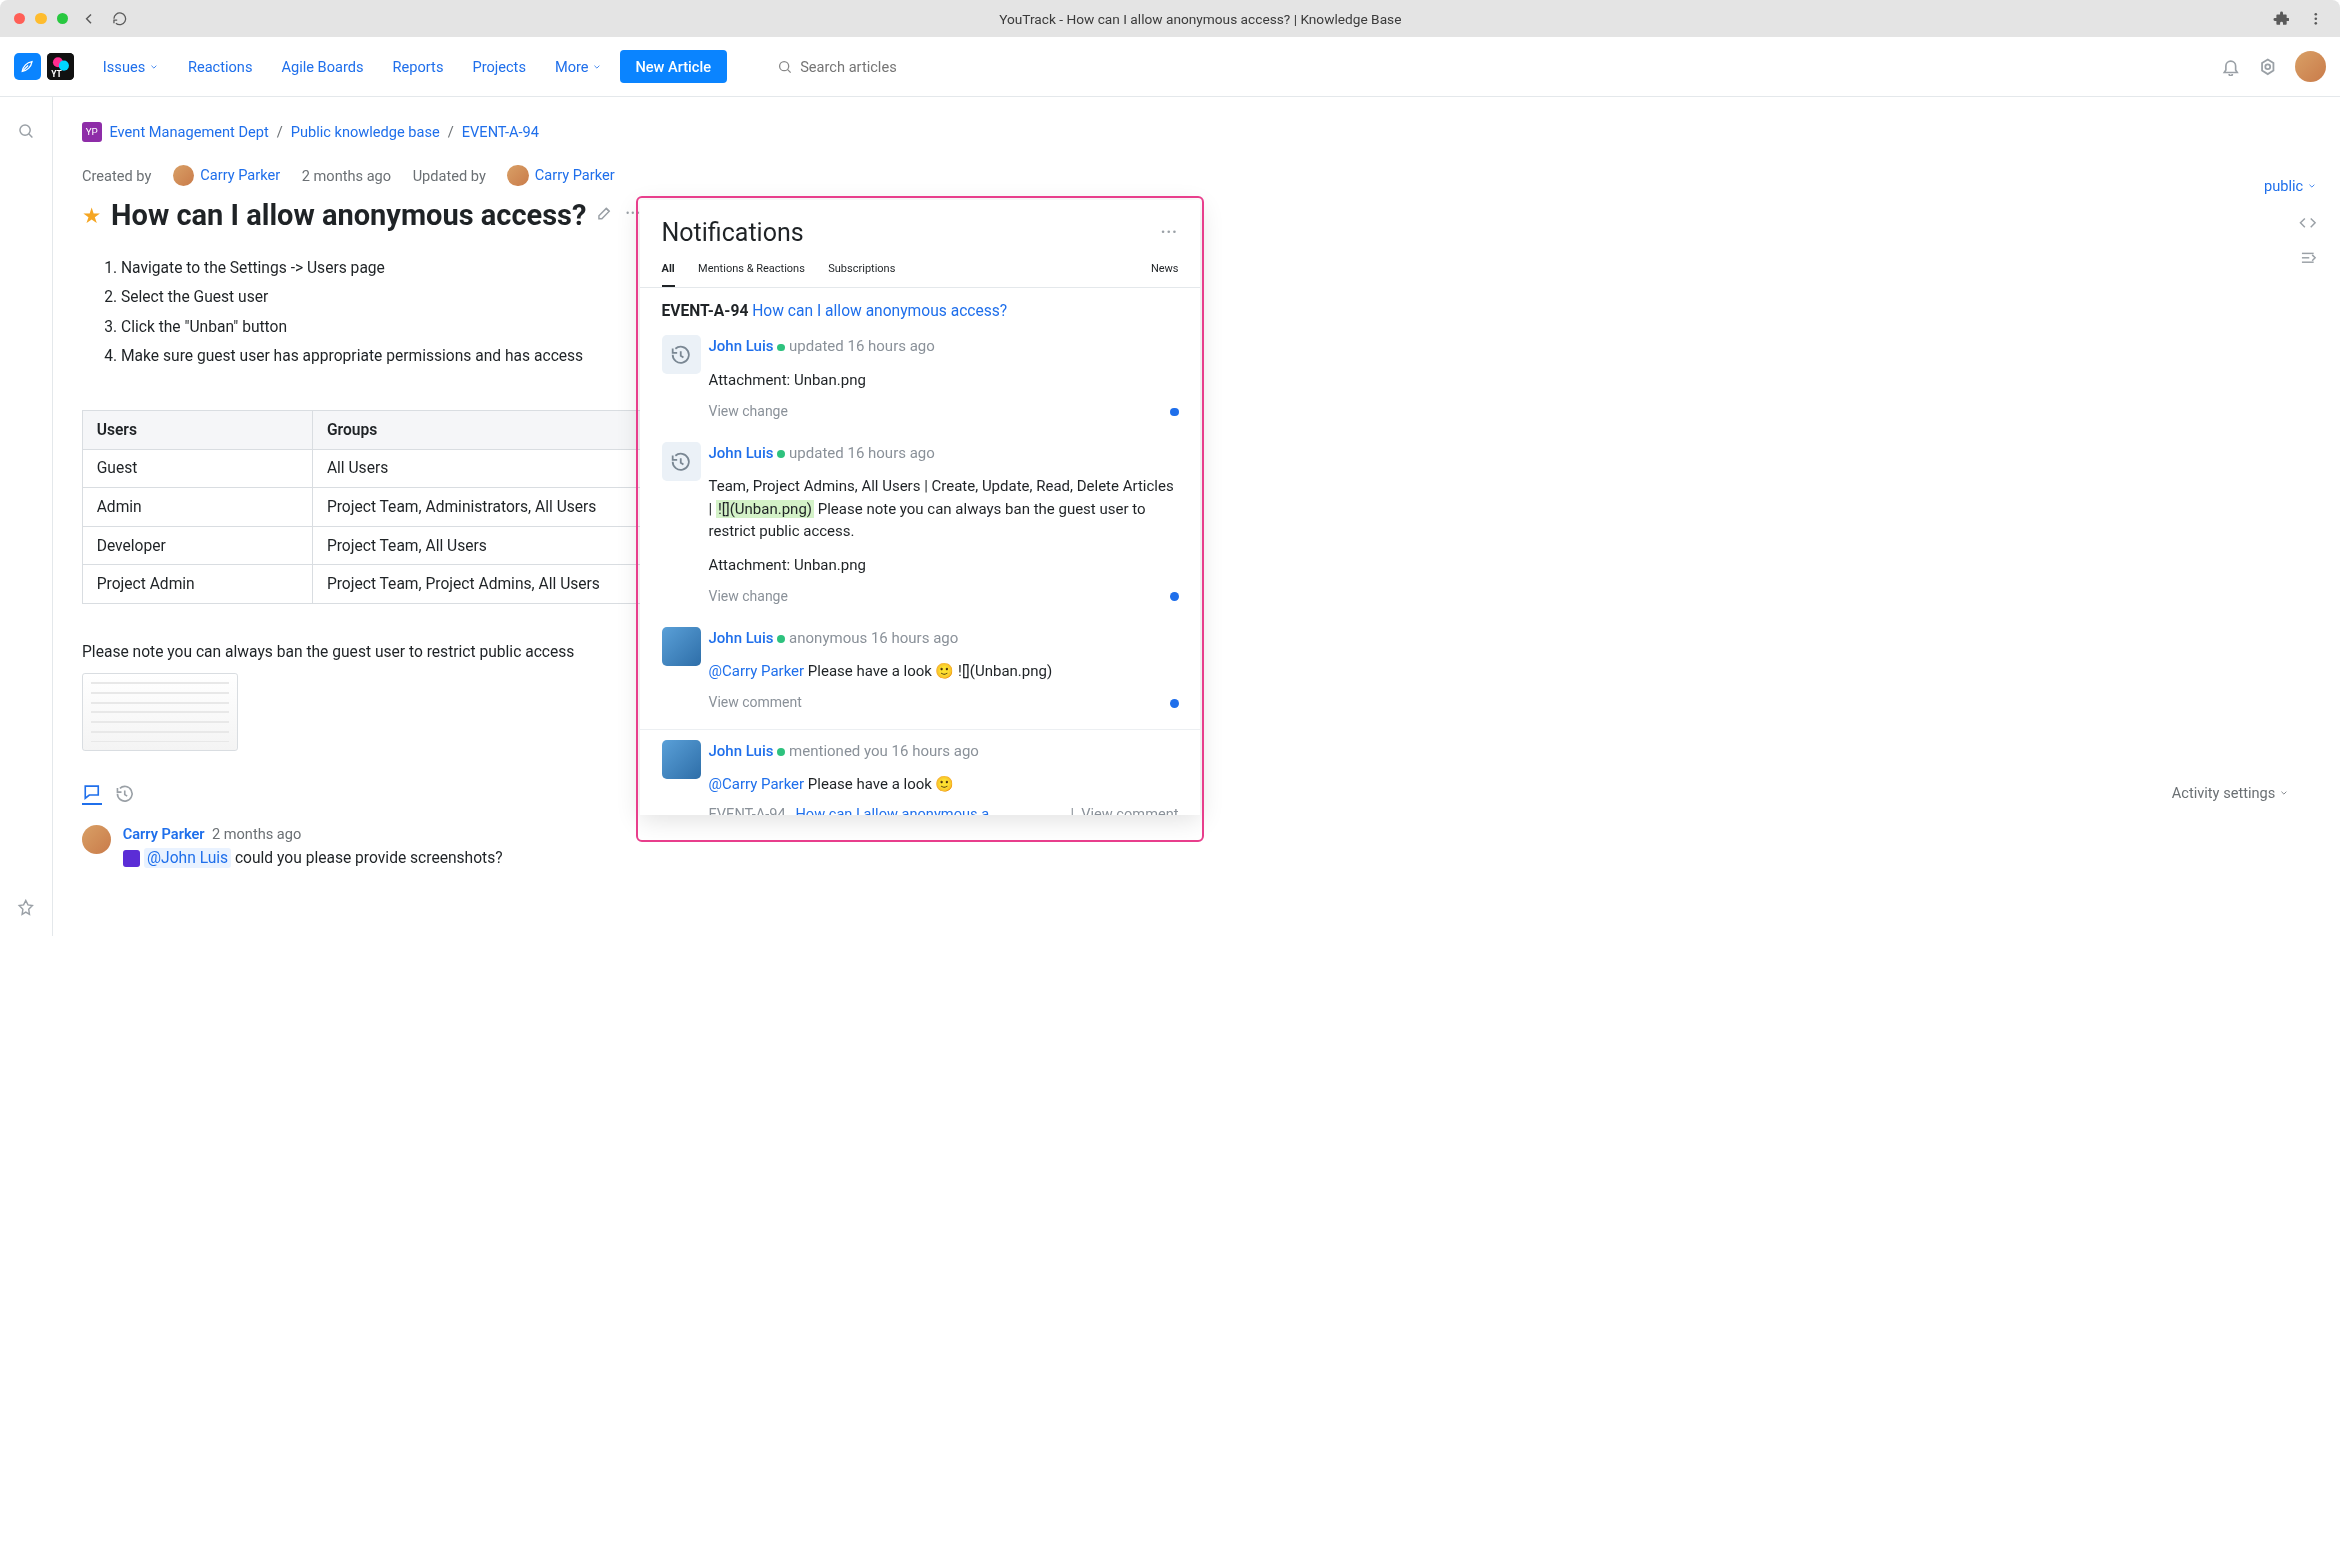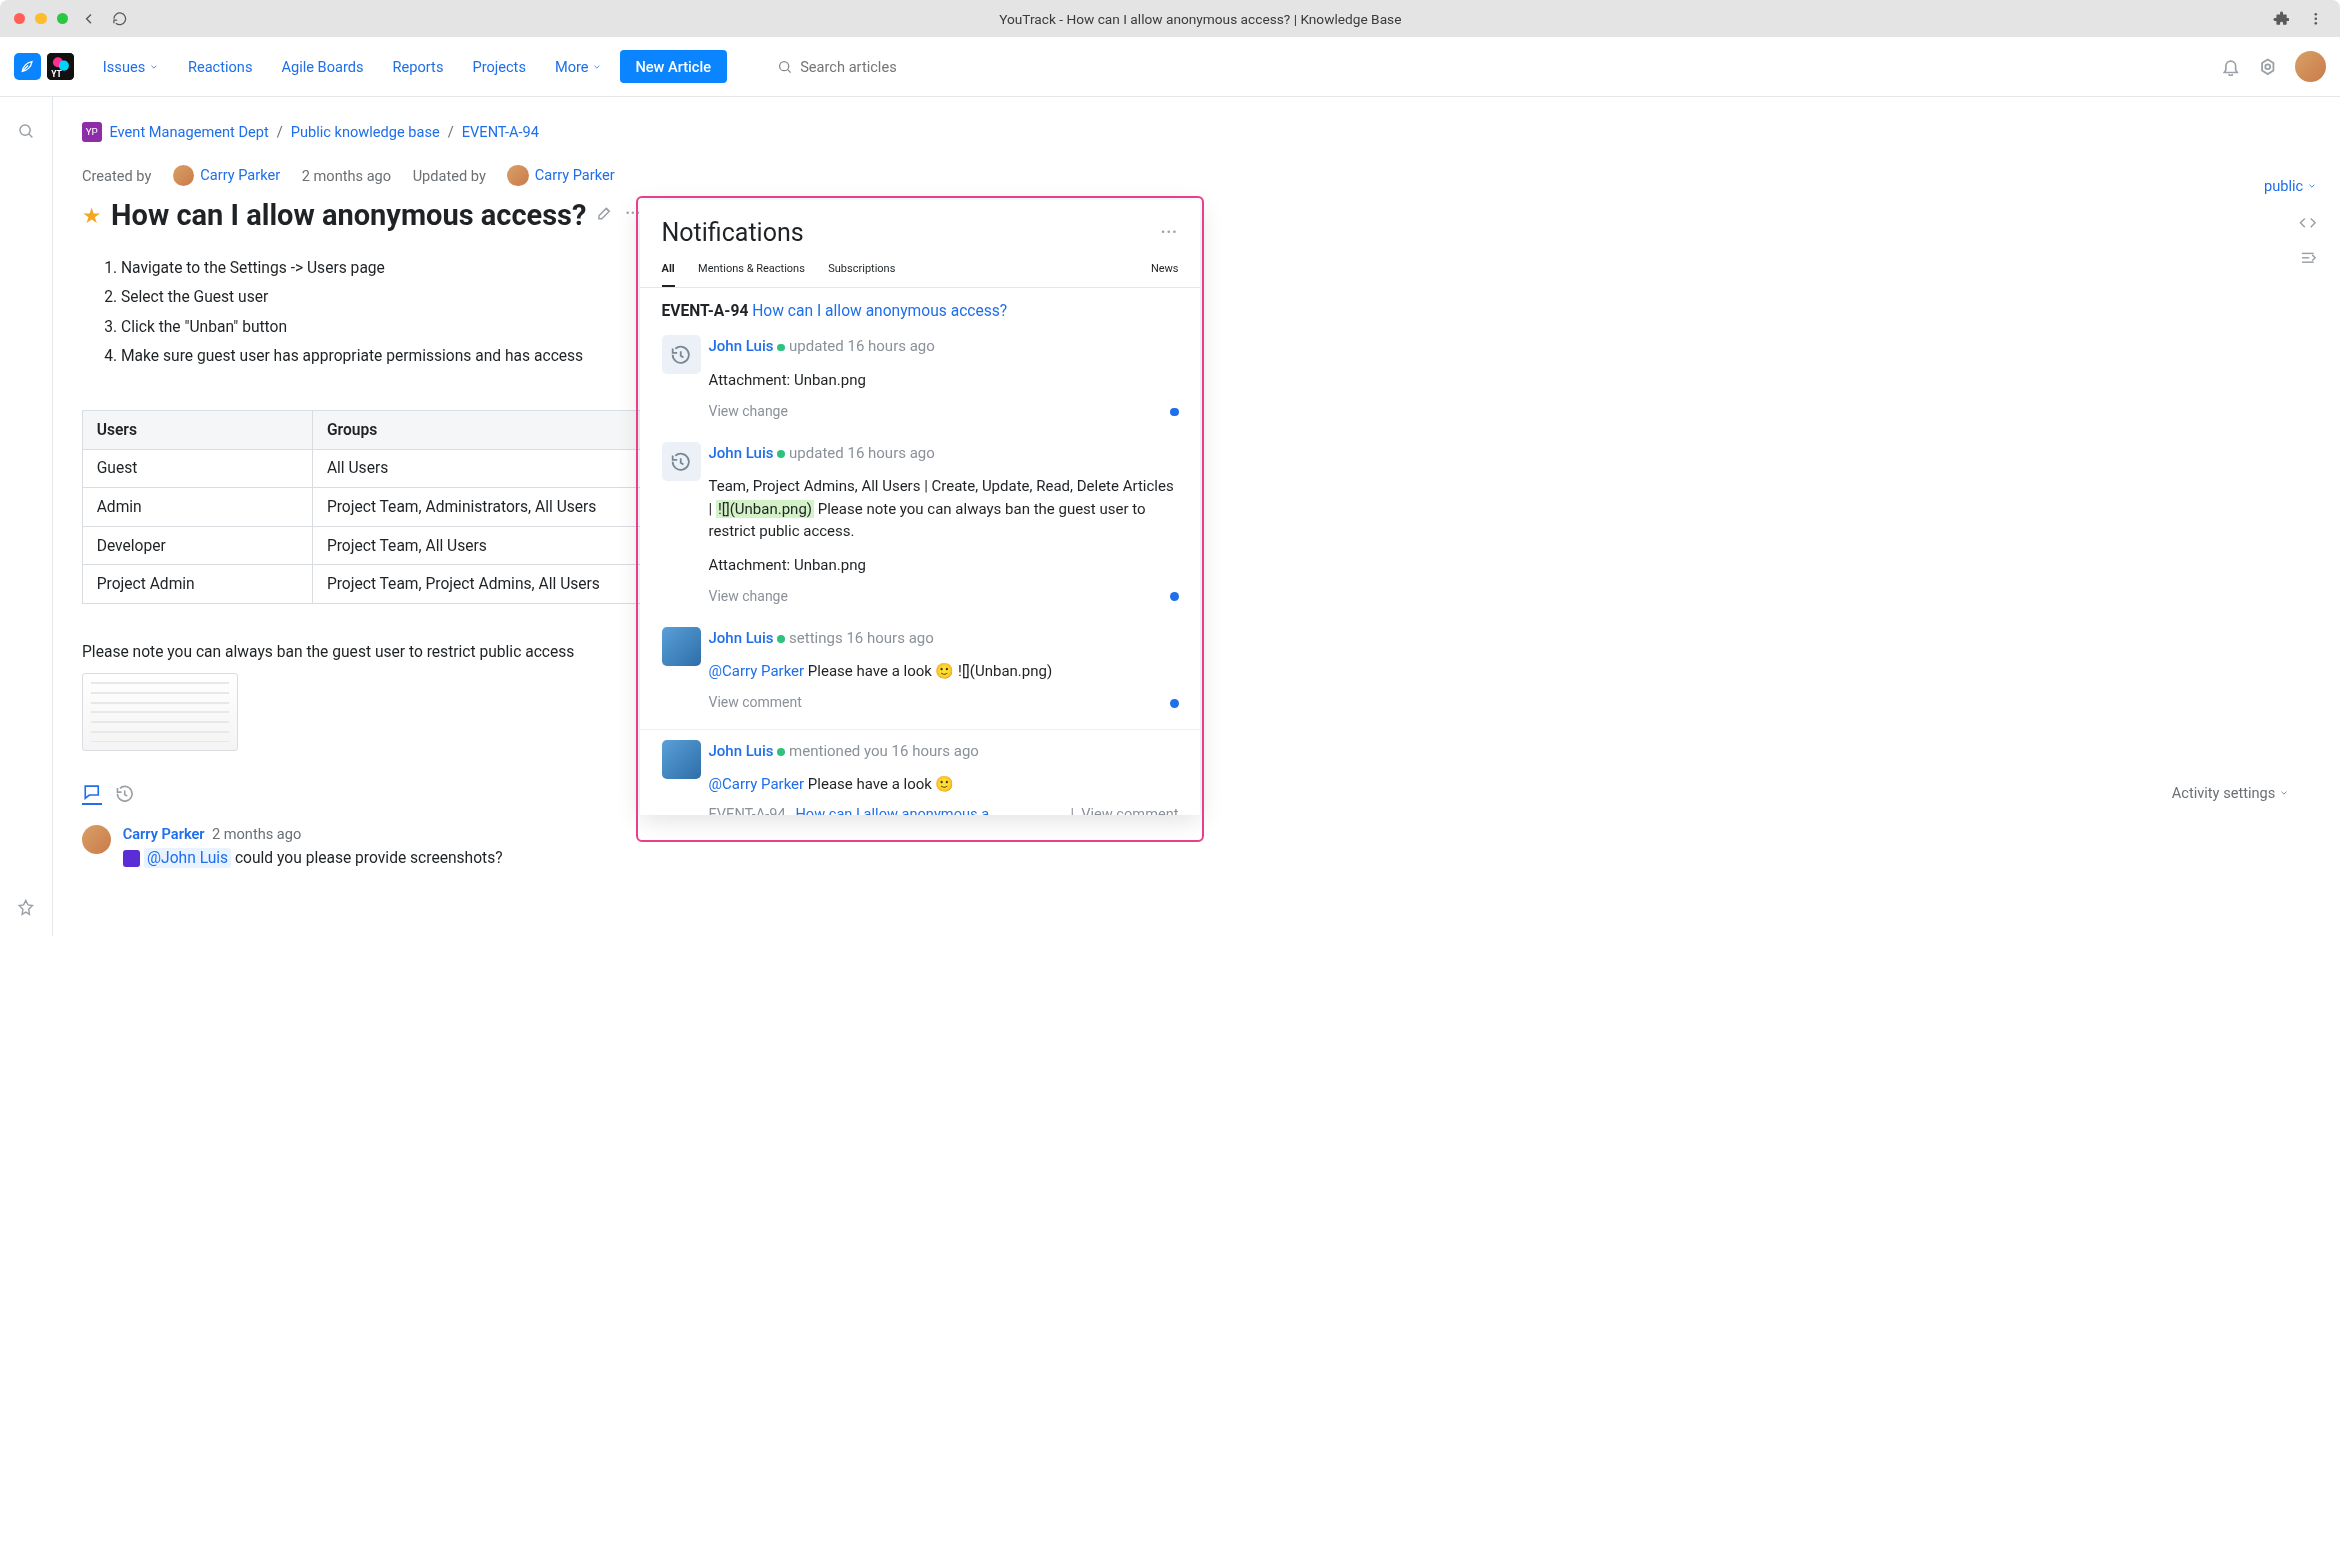--- a/index.html
+++ b/index.html
@@ -369,21 +369,21 @@
           <div class="notif-detail"><span>Team, Project Admins, All Users | Create, Update, Read, Delete Articles | </span><span class="hl">![](Unban.png)</span><span> Please note you can always ban the guest user to restrict public access.</span></div>
           <div class="notif-detail">Attachment: Unban.png</div>
           <div class="notif-action">View change</div>
         </div>
         <span class="unread-dot"></span>
       </div>
 
       <div class="notif-item">
         <span class="notif-avatar"></span>
         <div class="notif-content">
-          <div class="notif-meta"><span class="author">John Luis</span><span class="online"></span><span class="grey"><span>settings</span> <span>16 hours ago</span></span></div>
+          <div class="notif-meta"><span class="author">John Luis</span><span class="online"></span><span class="grey"><span>anonymous</span> <span>16 hours ago</span></span></div>
           <div class="notif-detail"><span class="trunc">@Carry Parker</span><span> Please have a look </span><span class="emoji">🙂</span><span> ![](Unban.png)</span></div>
           <div class="notif-action">View comment</div>
         </div>
         <span class="unread-dot"></span>
       </div>
 
       <div class="notif-sep"></div>
 
       <div class="notif-item">
         <span class="notif-avatar"></span>

